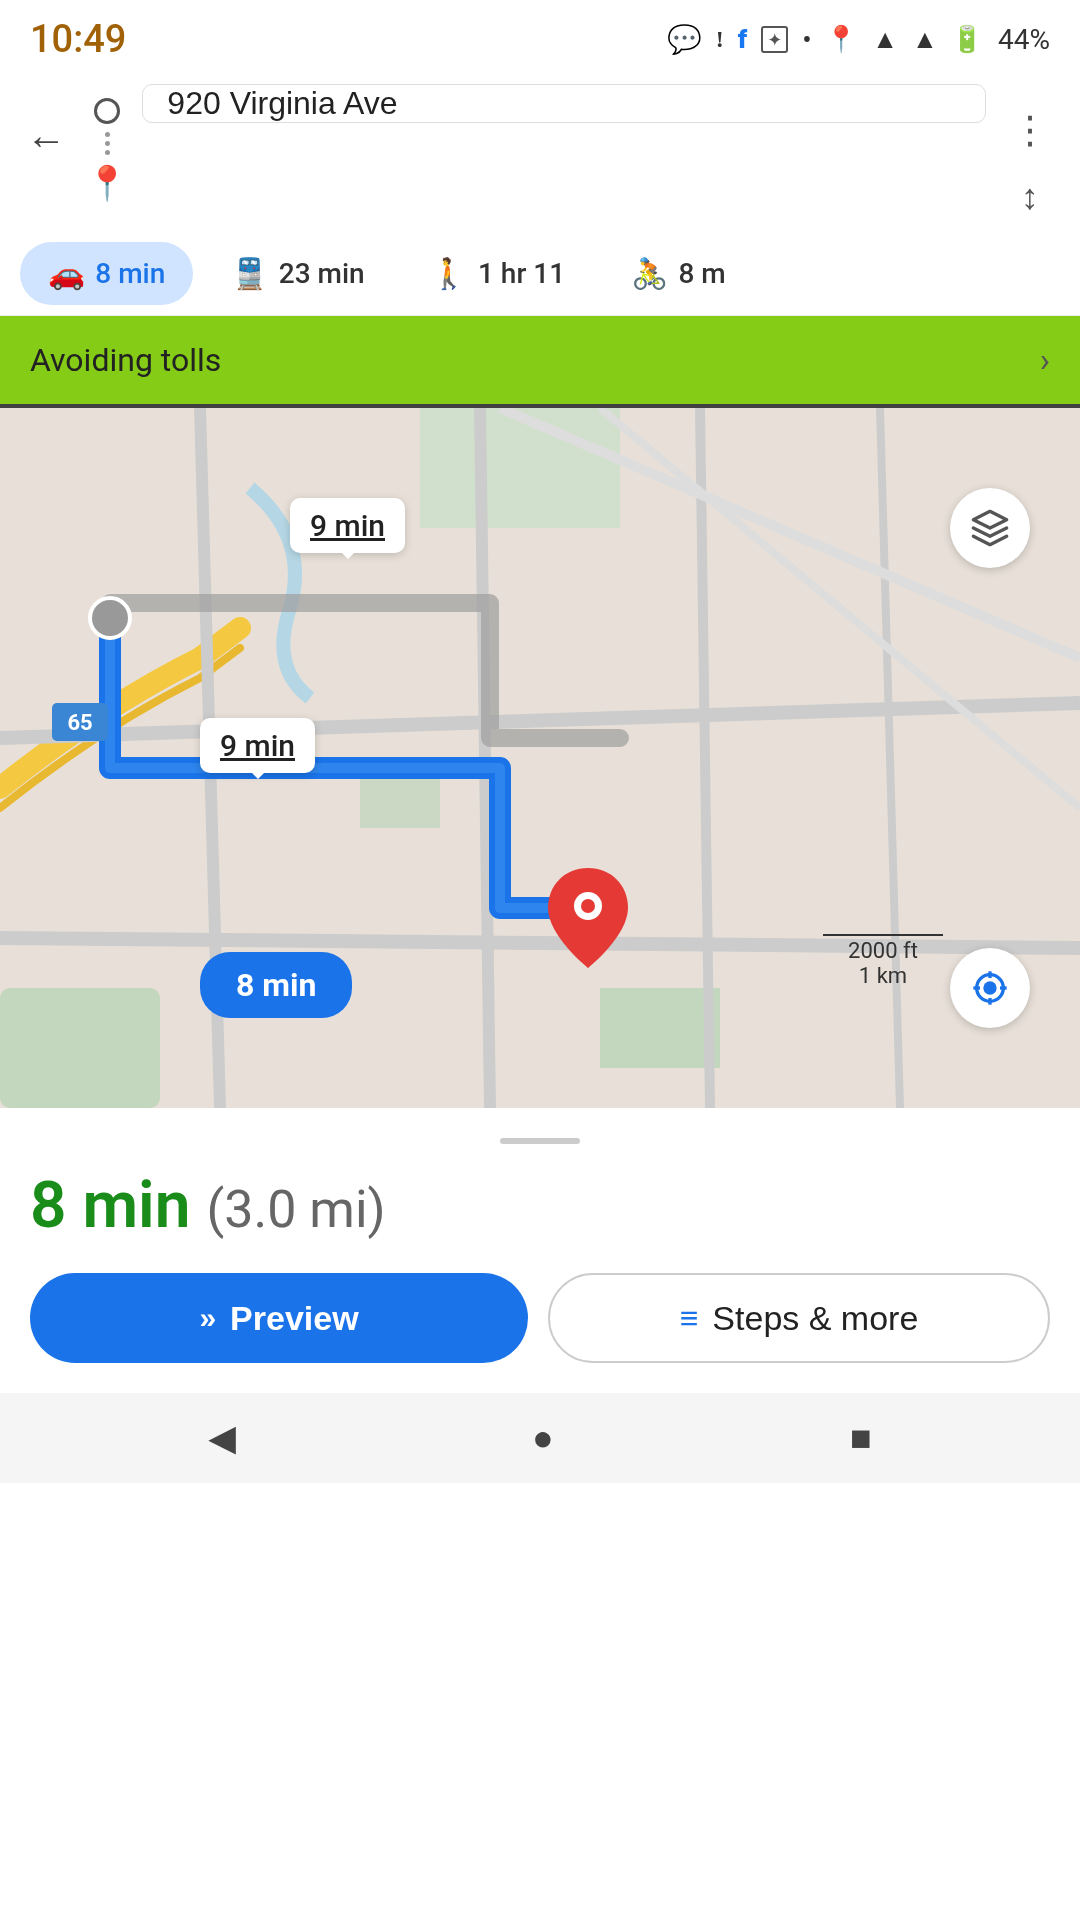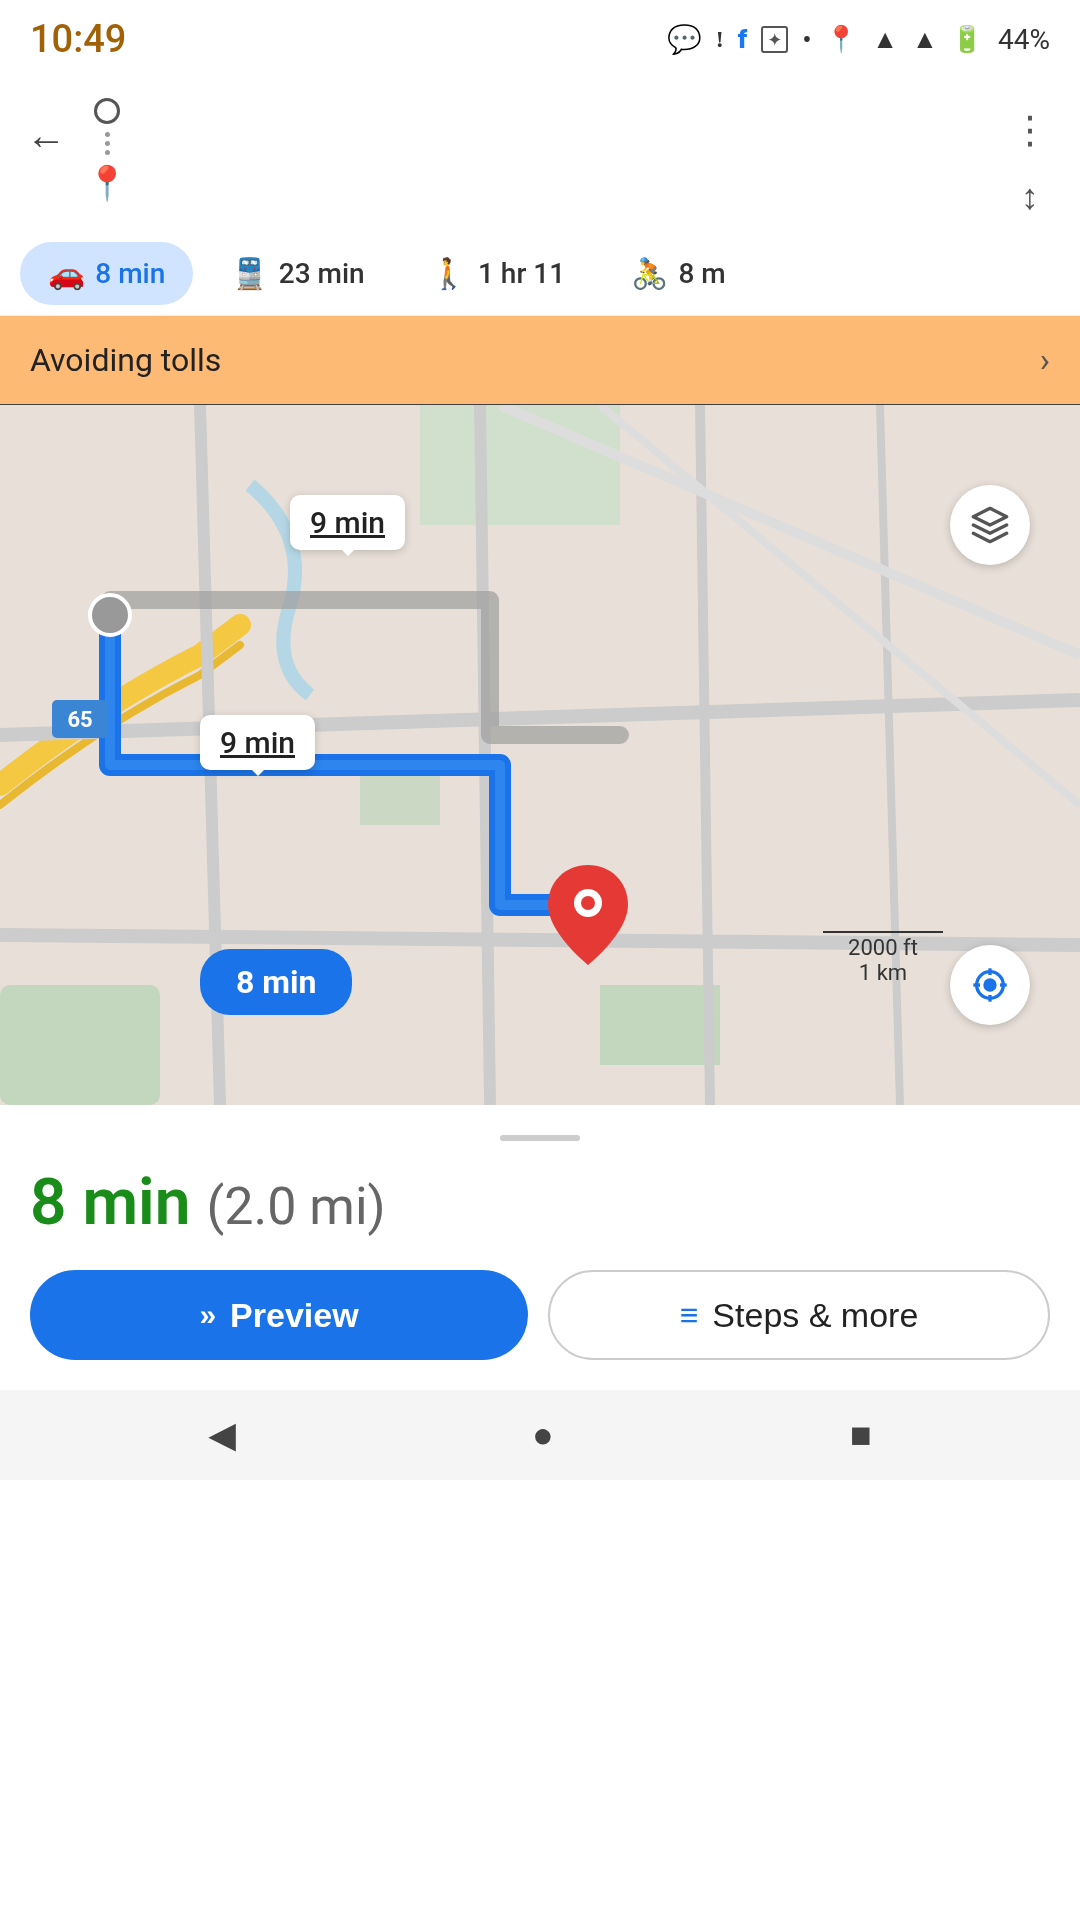--- a/index.html
+++ b/index.html
@@ -134,22 +134,22 @@
     .tab-icon {
       font-size: 30px;
     }
 
     
     .avoiding-bar {
       display: flex;
       align-items: center;
       justify-content: space-between;
       padding: 24px 30px;
-      background: #fdba74;
-      border-bottom: 1px solid #404040;
+      background: #84cc16;
+      border-bottom: 4px solid #404040;
     }
     .avoiding-text {
       font-size: 32px;
       color: #222;
     }
     .chevron-right {
       font-size: 34px;
       color: #555;
     }
 
@@ -367,20 +367,21 @@
     <div class="circle-icon"></div>
     <div style="display:flex; flex-direction:column; align-items:center; gap:4px; margin: 4px 0;">
       <span style="width:5px;height:5px;background:#999;border-radius:50%;display:block;"></span>
       <span style="width:5px;height:5px;background:#999;border-radius:50%;display:block;"></span>
       <span style="width:5px;height:5px;background:#999;border-radius:50%;display:block;"></span>
     </div>
     <div class="pin-icon">📍</div>
   </div>
 
   <div class="nav-inputs">
+    <input class="search-input" type="text" value="920 Virginia Ave" style="">
   </div>
 
   <div style="display:flex; flex-direction:column; align-items:center; gap:18px; padding-top:8px;">
     <div class="more-btn">⋮</div>
     <div class="swap-btn">
       <span style="font-size:36px; color:#555;">↕</span>
     </div>
   </div>
 </div>
 
@@ -482,21 +483,21 @@
     <div style="font-size:22px; color:#333; text-align:center;">2000 ft</div>
     <div style="font-size:22px; color:#333; text-align:center;">1 km</div>
   </div>
 </div>
 
 <div class="bottom-panel">
   <div class="drag-handle"></div>
 
   <div class="route-summary">
     <span class="route-time">8 min</span>
-    <span class="route-distance">(2.0 mi)</span>
+    <span class="route-distance">(3.0 mi)</span>
   </div>
 
   <div class="action-buttons">
     <button class="btn-preview">
       <span style="font-size:30px;">»</span>
       <span>Preview</span>
     </button>
     <button class="btn-steps">
       <span style="font-size:32px; color:#1a73e8;">≡</span>
       <span>Steps &amp; more</span>

